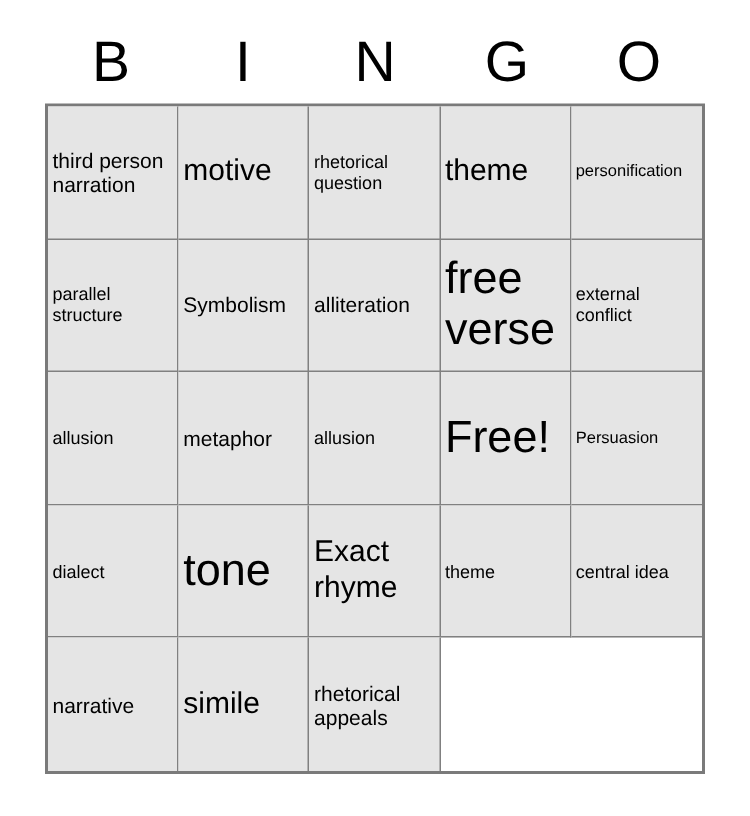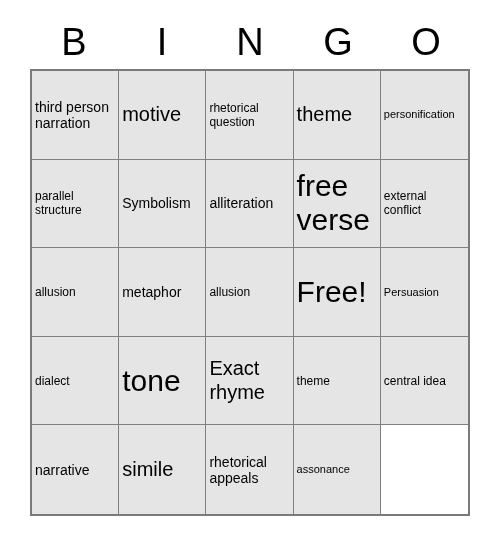--- a/index.html
+++ b/index.html
@@ -170,18 +170,15 @@
       </div>
     <div class="cell fs-sm">
         <span>narrative</span>
       </div>
     <div class="cell fs-lg">
         <span>simile</span>
       </div>
     <div class="cell fs-sm">
         <span>rhetorical appeals</span>
       </div>
-    <div class="cell fs-xs">
-        <span>assonance</span>
-      </div>
   </div>
 
 </div>
 
 </body></html>

